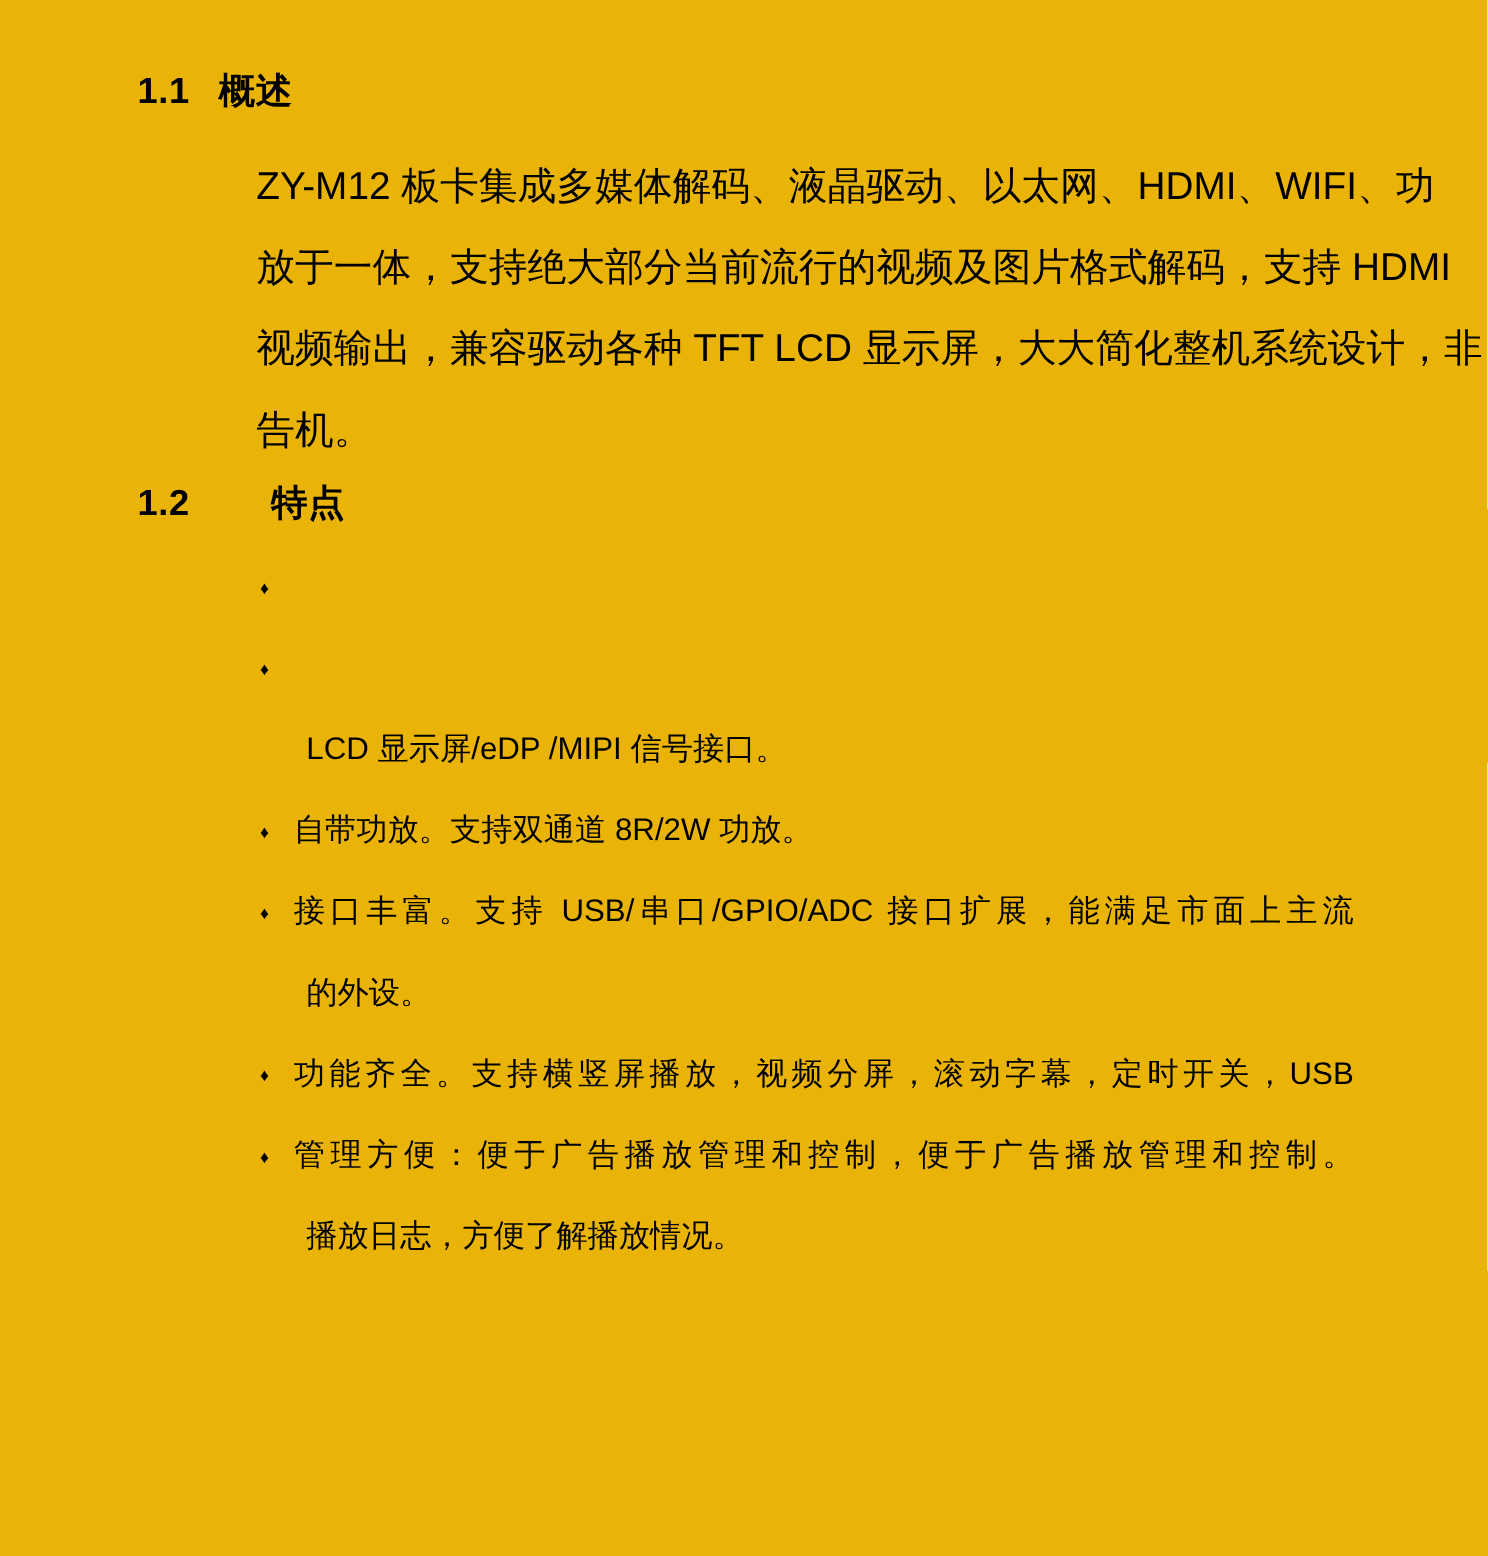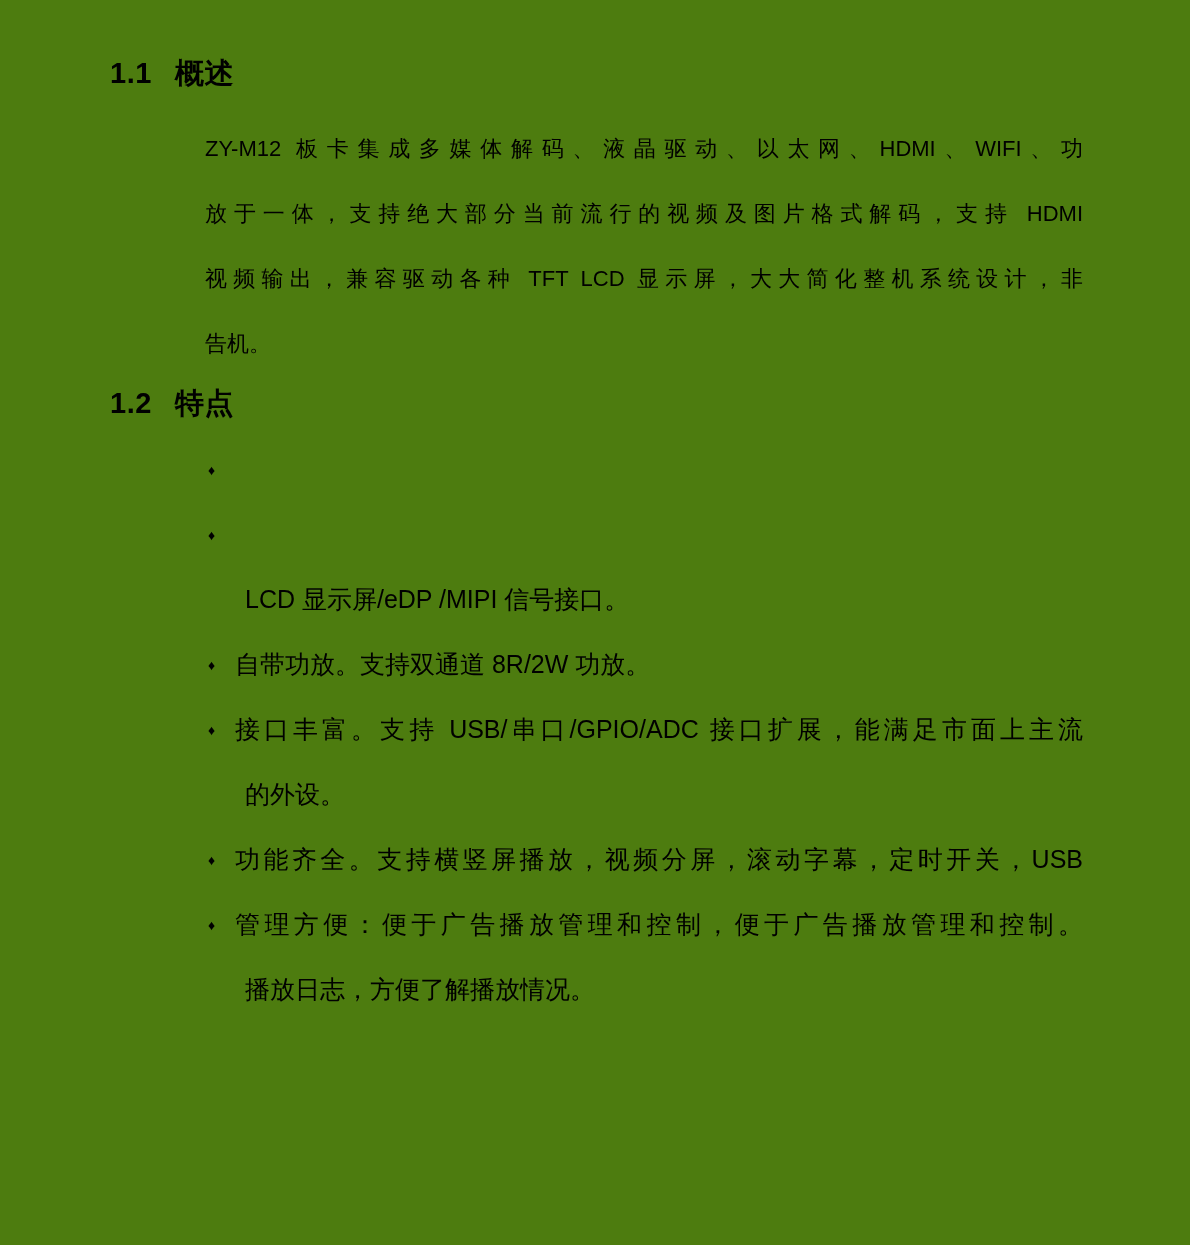--- a/index.html
+++ b/index.html
@@ -1,41 +1,41 @@
 <!DOCTYPE html>
 <html><head>
 <meta charset="utf-8">
 <style>
   * { margin: 0; padding: 0; box-sizing: border-box; }
   html, body { background: #ffffff; }
   .page {
     position: relative;
     width: 1190px;
     height: 1245px;
-    background: #4d7c0f;
+    background: #eab308;
     color: #000000;
     font-family: "Liberation Sans", "DejaVu Sans", sans-serif;
     overflow: hidden;
   }
   .heading {
     display: flex;
     margin-left: 110px;
     font-size: 29px;
     font-weight: bold;
     line-height: 30px;
     letter-spacing: 0.5px;
   }
   .h-num { width: 65px; flex: 0 0 65px; }
   .heading-1 { margin-top: 58px; }
-  .heading-2 { margin-top: 12px; }
+  .heading-2 { margin-top: 12px; gap: 42px; }
   .paragraph {
     margin-top: 28px;
     margin-left: 205px;
     width: 878px;
-    font-size: 22px;
+    font-size: 31px;
   }
   .line {
     height: 65px;
     line-height: 65px;
     white-space: nowrap;
   }
   .line.justify {
     text-align: justify;
     text-align-last: justify;
   }

